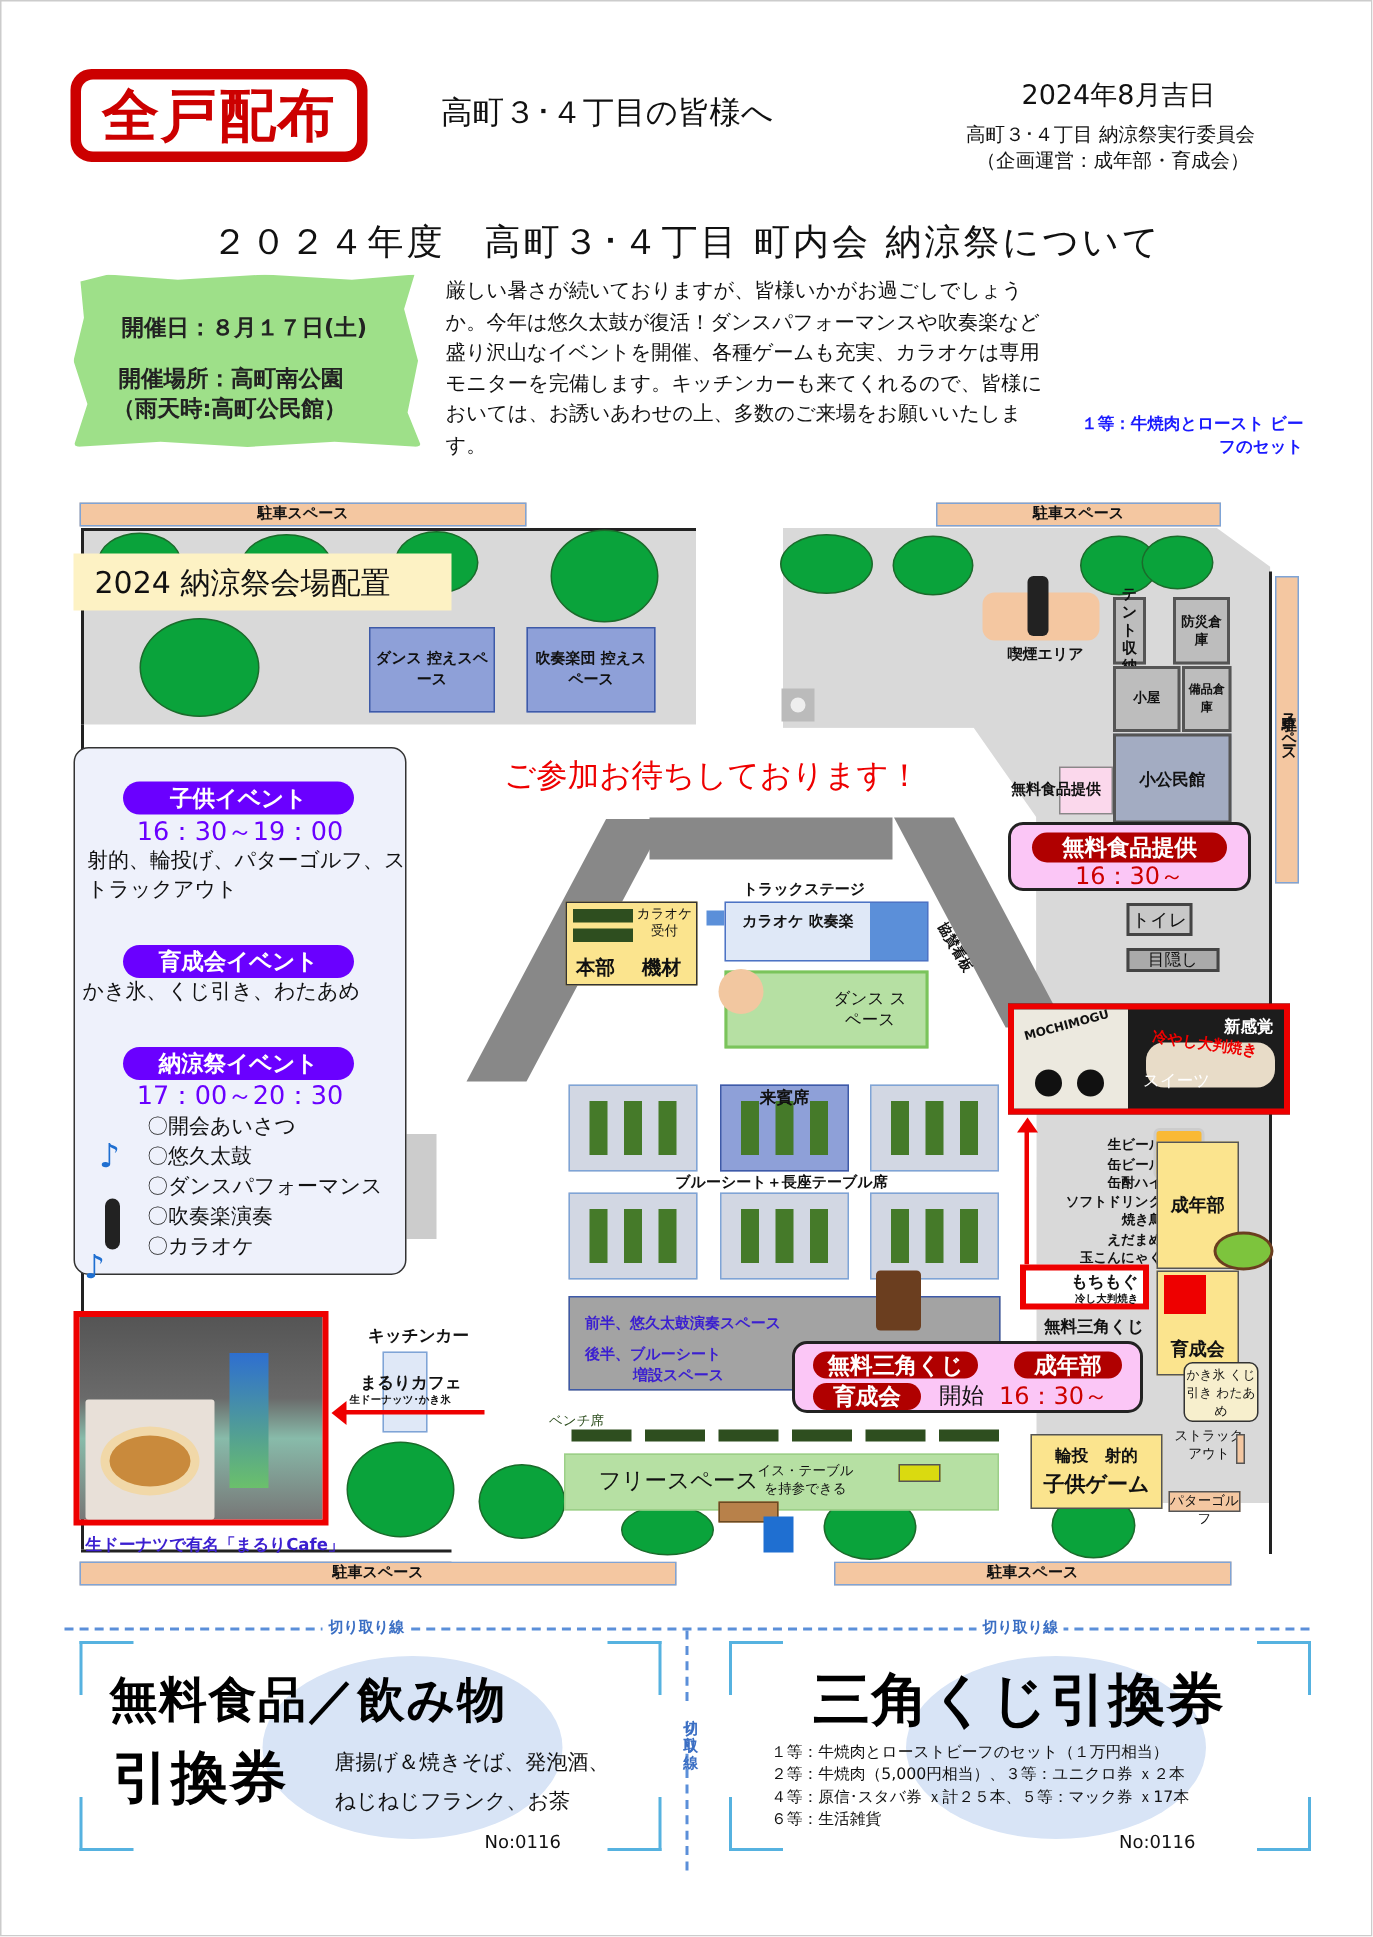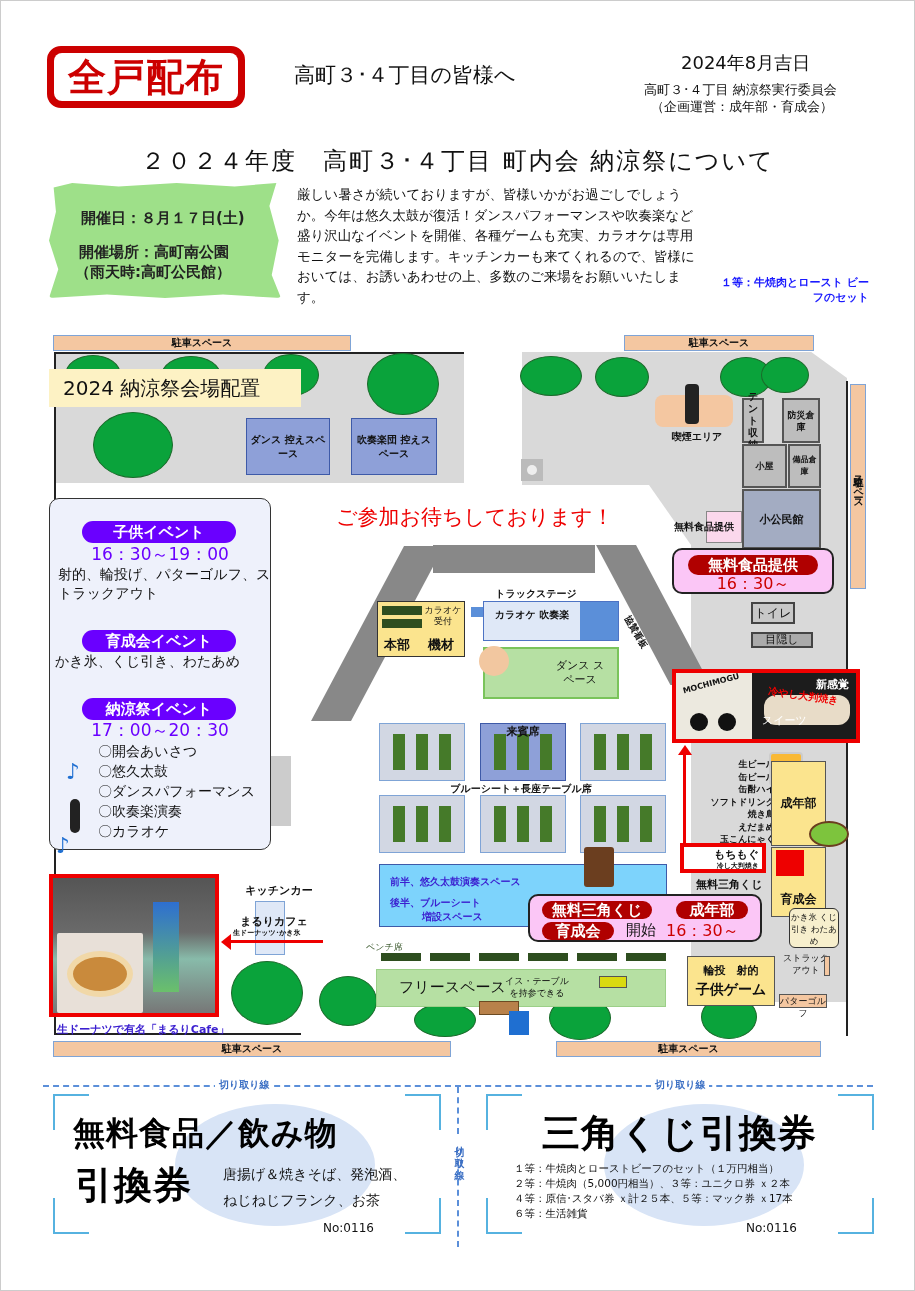--- a/index.html
+++ b/index.html
@@ -204,21 +204,21 @@
       <i></i>
       <i></i>
       <i></i>
     </div>
   <div class="abs table-block" style="left:579px;top:794px;width:86px;height:58px">
       <i></i>
       <i></i>
       <i></i>
     </div>
 
-  <div class="abs" style="left:378px;top:863px;width:288px;height:63px;background:#7dd3fc;border:1.5px solid #3e5aa8">
+  <div class="abs" style="left:378px;top:863px;width:288px;height:63px;background:#a3a3a3;border:1.5px solid #3e5aa8">
     <div style="position:absolute;left:10px;top:10px;font-size:10px;color:#3b1fd0;font-weight:bold">前半、悠久太鼓演奏スペース</div>
     <div style="position:absolute;left:10px;top:31px;font-size:10px;color:#3b1fd0;font-weight:bold">後半、ブルーシート</div>
     <div style="position:absolute;left:42px;top:45px;font-size:10px;color:#3b1fd0;font-weight:bold">増設スペース</div>
   </div>
   <div class="abs" style="left:583px;top:846px;width:30px;height:40px;background:#6b3e1f;border-radius:3px"></div>
 
   <div class="abs pinkpanel" style="left:527px;top:893px;width:234px;height:48px">
     <div class="redpill abs" style="left:12px;top:5px;width:110px;line-height:18px">無料三角くじ</div>
     <div class="redpill abs" style="left:146px;top:5px;width:72px;line-height:18px">成年部</div>
     <div class="redpill abs" style="left:12px;top:26px;width:72px;line-height:18px">育成会</div>

